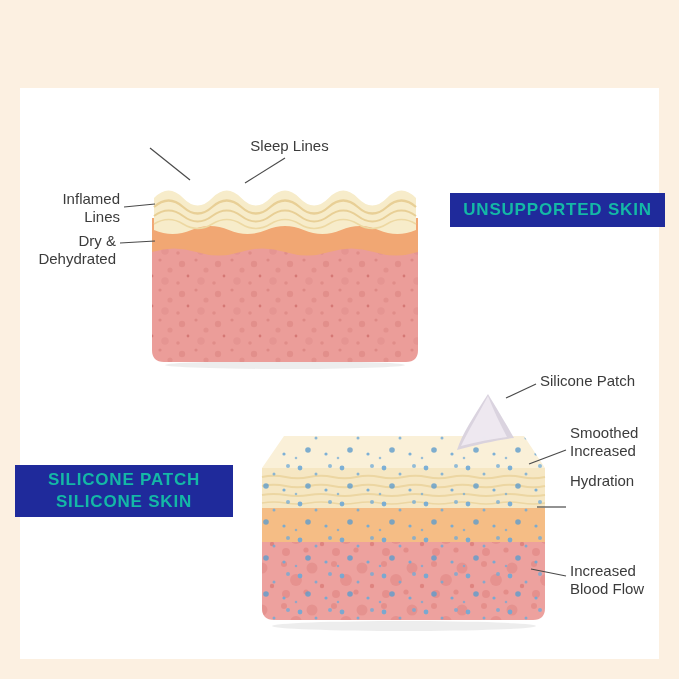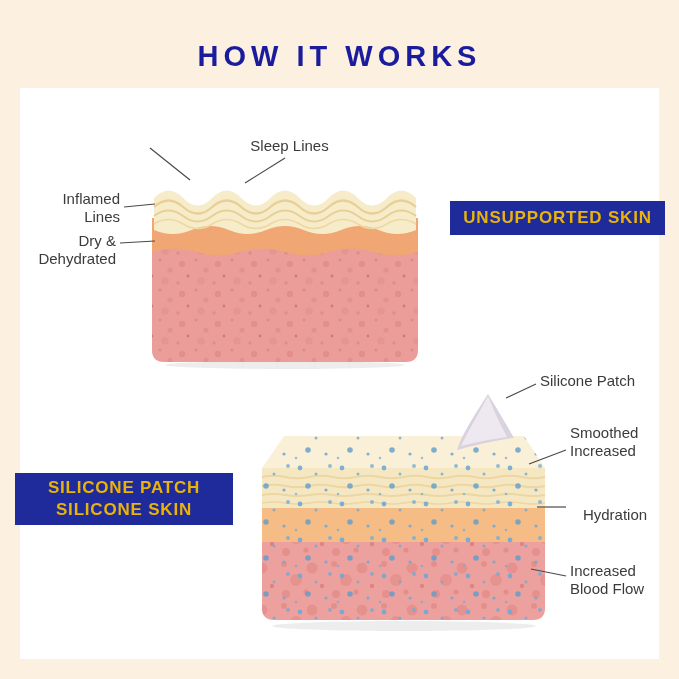--- a/index.html
+++ b/index.html
@@ -22,36 +22,35 @@
   }
   .note{
     position:absolute;
     font-size:15px;color:#3b3b3b;line-height:18px;
     white-space:pre-line;
   }
   .note.right-align{text-align:right;}
   .note.center-align{text-align:center;}
   .badge{
     position:absolute;
-    background:#1f2a9b;color:#eab308;
+    background:#1f2a9b;color:#14b8a6;
     font-weight:bold;font-size:17px;letter-spacing:0.8px;
     display:flex;flex-direction:column;justify-content:center;align-items:center;
-    text-align:center;line-height:22px;margin-top:8px;
+    text-align:center;line-height:22px;
   }
   svg{display:block;}
   .overlay{position:absolute;left:0;top:0;pointer-events:none;}
   .diagram{position:absolute;}
 </style>
 </head>
 <body>
 
 <div class="page">
   <div class="inner"></div>
 
-  <div class="title">HOW IT WORKS</div>
 
   <svg class="diagram" style="left:140px;top:166px;" width="290" height="205" viewBox="0 0 290 205">
     <defs>
       <pattern id="pSpeck" width="36" height="30" patternUnits="userSpaceOnUse">
         <circle cx="6" cy="8" r="3.2" fill="#d9827e" opacity="0.5"></circle>
         <circle cx="20" cy="4" r="1.6" fill="#d9827e" opacity="0.7"></circle>
         <circle cx="30" cy="14" r="2.6" fill="#d9827e" opacity="0.45"></circle>
         <circle cx="12" cy="20" r="1.4" fill="#cf6f6c" opacity="0.8"></circle>
         <circle cx="25" cy="25" r="3.8" fill="#dd8a86" opacity="0.4"></circle>
         <circle cx="2" cy="27" r="1.8" fill="#d9827e" opacity="0.6"></circle>
@@ -110,21 +109,21 @@
     <path d="M10,152 L293,152 L293,218 Q293,230 281,230 L22,230 Q10,230 10,218 Z" fill="url(#pBlob)"></path>
     <path d="M10,78 L32,46 L272,46 L293,78 L293,218 Q293,230 281,230 L22,230 Q10,230 10,218 Z" fill="url(#pDot)"></path>
 
     <path d="M236,4 C 222,26 210,44 205,60 C 224,55 245,50 262,48 C 252,30 243,16 236,4 Z" fill="#d8d1dd" opacity="0.95"></path>
     <path d="M236,6 C 226,25 215,43 209,56 C 224,52 240,49 255,47 C 247,32 241,19 236,6 Z" fill="#efeaf2" opacity="0.9"></path>
   </svg>
 
   <div class="note" style="left:540px;top:372px;width:112px;">Silicone Patch</div>
   <div class="note" style="left:570px;top:424px;width:90px;">Smoothed
 Increased</div>
-  <div class="note" style="left:570px;top:506px;width:90px;text-align:center;">Hydration</div>
+  <div class="note" style="left:570px;top:472px;width:90px;">Hydration</div>
   <div class="note" style="left:570px;top:562px;width:95px;">Increased
 Blood Flow</div>
 
   <div class="badge" style="left:15px;top:465px;width:218px;height:52px;">
     <span>SILICONE PATCH</span>
     <span>SILICONE SKIN</span>
   </div>
 
   <svg class="overlay" width="679" height="679" viewBox="0 0 679 679">
     <g stroke="#4a4a4a" stroke-width="1.2" fill="none">

